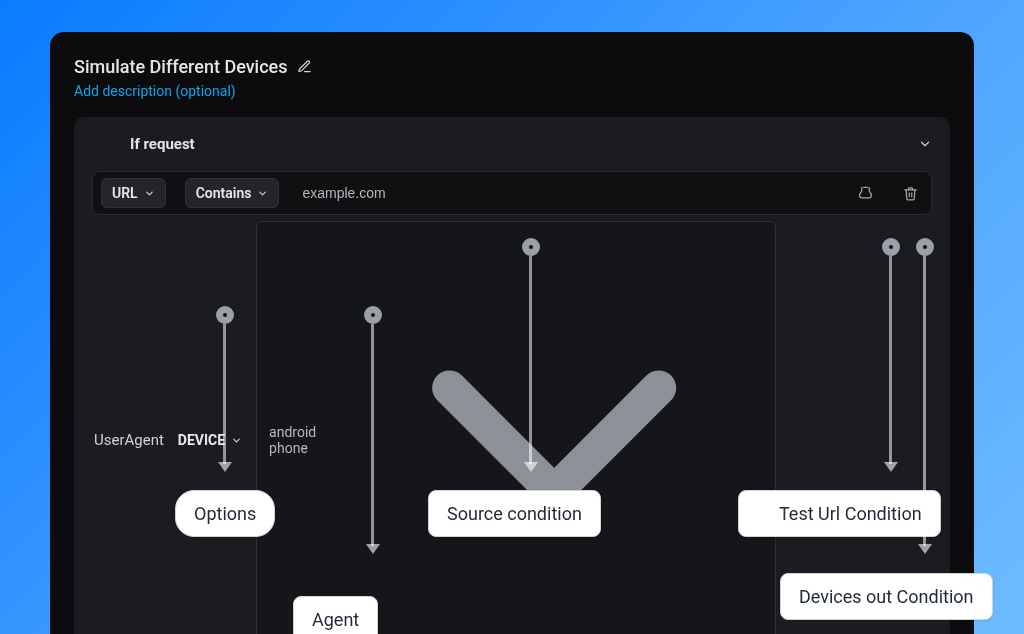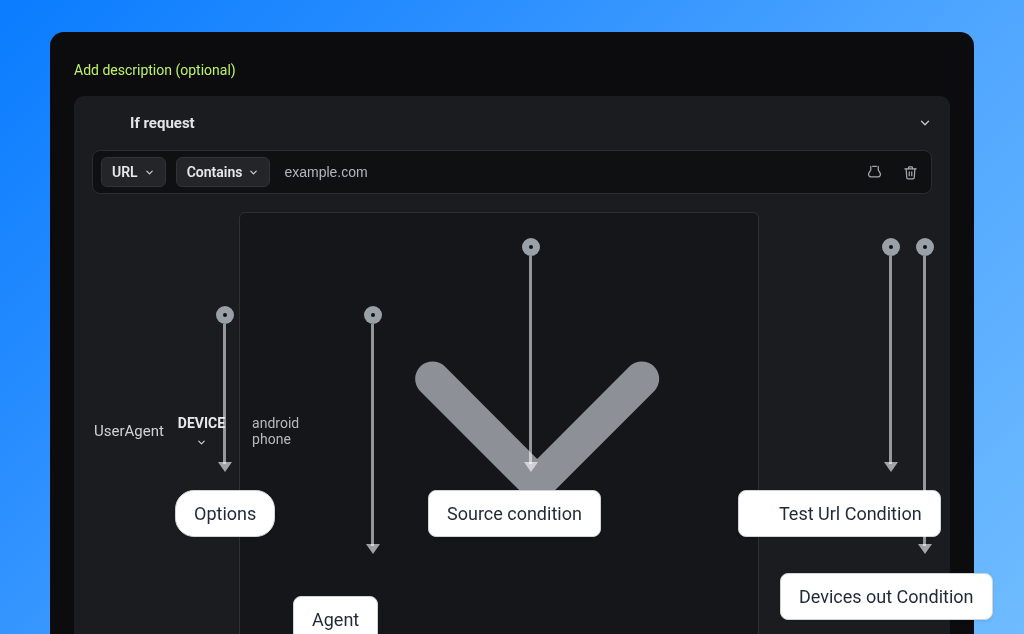--- a/index.html
+++ b/index.html
@@ -19,21 +19,21 @@
       background: #0c0c0e;
       border-radius: 14px;
       padding: 24px 24px 26px 24px;
       color: #e5e7eb;
     }
     .panel-header { margin-bottom: 18px; }
     .panel-title-row { display: flex; align-items: center; gap: 10px; }
     .panel-title { font-size: 18px; font-weight: 500; color: #e6e6e6; }
     .edit-icon { display:inline-flex; cursor:pointer; }
     .edit-icon svg { width: 15px; height: 15px; stroke: #d0d0d0; }
-    .panel-sub { font-size: 14px; color: #bef264; margin-top: 6px; }
+    .panel-sub { font-size: 14px; color: #0ea5e9; margin-top: 6px; }
 
     .if-block {
       background: #1a1c1f;
       border-radius: 10px;
       padding: 18px 18px 20px 18px;
       margin-bottom: 18px;
     }
     .if-header {
       display: flex; justify-content: space-between; align-items: center;
       margin-bottom: 18px;
@@ -41,22 +41,22 @@
     .if-label { font-size: 15px; font-weight: 700; color: #e3e5e8; margin-left: 38px; }
     .chev { width:14px; height:14px; stroke:#c7c9cc; }
 
     .cond-row {
       background: #0f1012;
       border: 1px solid #2a2c30;
       border-radius: 8px;
       display: flex;
       align-items: center;
       padding: 6px 8px;
-      gap: 10px;
-      margin-bottom: 14px;
+      gap: 19px;
+      margin-bottom: 2px;
     }
     .pill {
       background: #232529;
       border: 1px solid #303237;
       border-radius: 6px;
       padding: 6px 10px;
       font-size: 14px;
       font-weight: 600;
       color: #e6e8ea;
       display: inline-flex; align-items: center; gap: 6px;
@@ -77,21 +77,21 @@
       display:inline-flex; align-items:center; justify-content:center;
       color: #a4a7ad; cursor:pointer;
       border-radius: 4px;
     }
     .icon-btn svg { width:15px; height:15px; stroke: #a4a7ad; fill:none; }
 
     .ua-row { display:flex; align-items:center; gap:14px; padding: 4px 2px 2px 2px; }
     .ua-label { font-size:15px; color:#d0d2d6; }
     .ua-device {
       display:inline-flex; align-items:center; gap:6px;
-      font-size:14px; font-weight:700; color:#e8e9eb; cursor:pointer;flex-direction:column;
+      font-size:14px; font-weight:700; color:#e8e9eb; cursor:pointer;
     }
     .ua-device .mini-chev { width:11px; height:11px; stroke:#cfd2d6; }
     .ua-select {
       flex: 1;
       max-width: 520px;
       background: #14161a;
       border: 1px solid #2e3035;
       border-radius: 6px;
       padding: 9px 12px;
       color: #b7b9be;
@@ -116,20 +116,29 @@
       box-shadow:0 1px 3px rgba(0,0,0,0.08);
       pointer-events:none;
       white-space:nowrap;
     }
   </style>
 </head>
 <body>
 
 <div class="panel">
   <div class="panel-header">
+    <div class="panel-title-row">
+      <div class="panel-title">Simulate Different Devices</div>
+      <span class="edit-icon">
+        <svg viewBox="0 0 24 24" fill="none" stroke-width="2" stroke-linecap="round" stroke-linejoin="round">
+          <path d="M12 20h9"></path>
+            <path d="M16.5 3.5a2.1 2.1 0 1 1 3 3L7 19l-4 1 1-4Z"></path>
+        </svg>
+      </span>
+    </div>
     <div class="panel-sub">Add description (optional)</div>
   </div>
 
   <div class="if-block">
     <div class="if-header">
       <div class="if-label">If request</div>
       <svg class="chev" viewBox="0 0 24 24" fill="none" stroke-width="2.2" stroke-linecap="round" stroke-linejoin="round">
           <polyline points="6 9 12 15 18 9"></polyline>
         </svg>
     </div>

